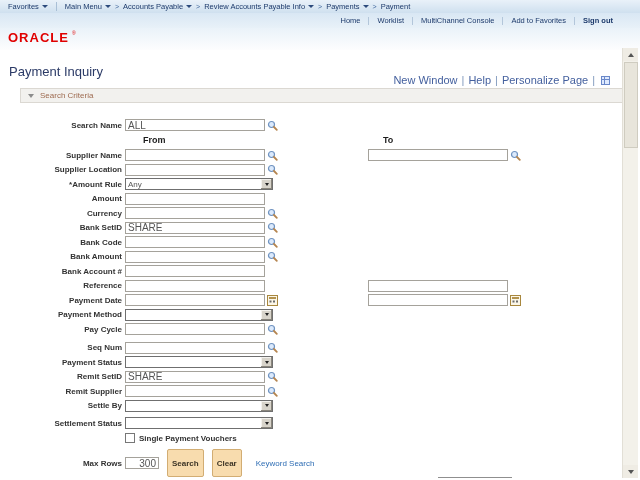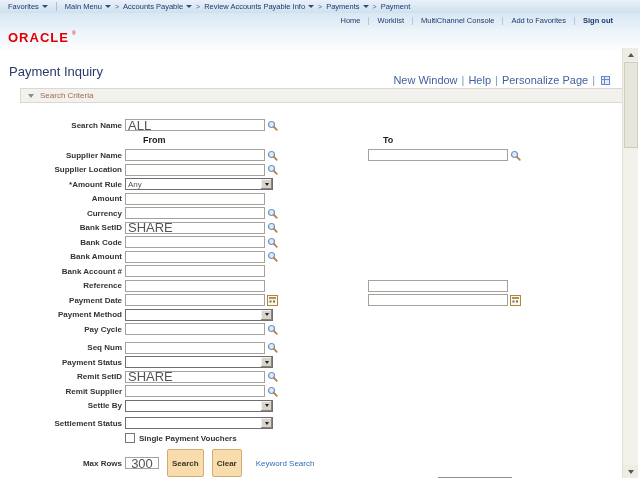--- a/index.html
+++ b/index.html
@@ -42,22 +42,22 @@
   .form{position:absolute;left:0;top:117px;width:614px;}
   .srow,.frow{display:flex;align-items:center;position:relative;}
   .srow{height:16px;}
   .frow{height:14.5px;}
   .fromto{position:relative;height:15px;}
   .fromhdr,.tohdr{position:absolute;top:2px;font-size:9px;font-weight:bold;color:#1c1c1c;}
   .fromhdr{left:143px;} .tohdr{left:383px;}
   .flabel{width:122px;flex:none;text-align:right;padding-right:3px;font-size:8px;font-weight:bold;color:#333;white-space:nowrap;}
   .fcell,.fieldwrap{display:flex;align-items:center;}
   .inp{width:134px;height:10px;border:1px solid #a5a29b;background:#fff;font-family:inherit;
-       font-size:13px;color:#555;padding:0 2px;outline:none;}
-  .inp.short{width:28px;text-align:center;}
+       font-size:10px;color:#555;padding:0 2px;outline:none;}
+  .inp.short{width:28px;text-align:right;}
   .icon{display:inline-flex;margin-left:2px;line-height:0;}
   .sel{width:148px;height:12px;box-sizing:border-box;border:1px solid #6f6f6f;background:#fff;
        display:flex;align-items:center;justify-content:space-between;}
   .selval{font-size:8px;color:#555;padding-left:2px;white-space:nowrap;}
   .selarrow{width:11px;height:100%;flex:none;background:#d8d4cb;
             box-shadow:inset -1px -1px 0 #8a867d, inset 1px 1px 0 #f4f2ee;
             display:flex;align-items:center;justify-content:center;}
   .seltri{width:0;height:0;border-left:2.5px solid transparent;border-right:2.5px solid transparent;border-top:3.5px solid #222;}
   .tofield{position:absolute;left:368px;display:flex;align-items:center;}
 

